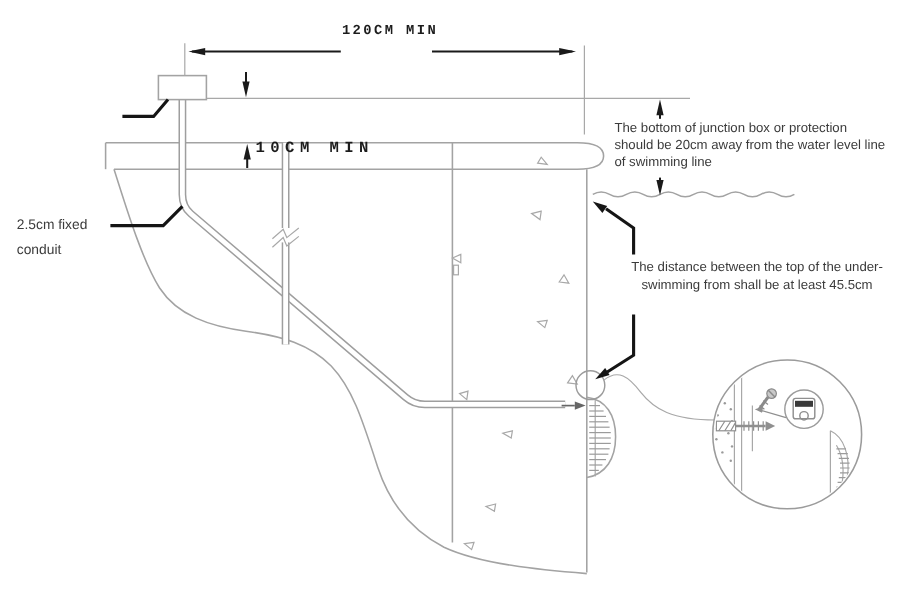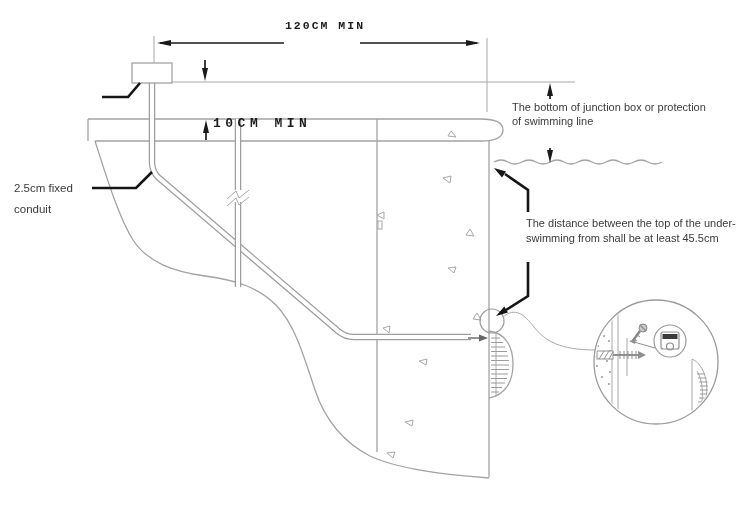--- a/index.html
+++ b/index.html
@@ -5,21 +5,21 @@
   html,body{margin:0;padding:0;background:#fff;}
   #canvas{
     position:relative;width:750px;height:512px;background:#ffffff;
     font-family:"Liberation Sans", sans-serif;overflow:hidden;
   }
   #drawing{position:absolute;left:0;top:0;}
   .note{position:absolute;color:#3b3b3b;font-size:11px;}
   .note div{white-space:nowrap;}
   .note-left{font-size:11.5px;line-height:20px;}
   .note-right{line-height:14px;}
-  .lamp-note{line-height:14.5px;}
+  .lamp-note{line-height:14.5px;text-align:center;}
   .dim{
     position:absolute;color:#1c1c1c;
     font-family:Liberation Mono, monospace;font-weight:600;white-space:nowrap;
   }
   .dim-120{left:270px;top:19px;width:110px;text-align:center;font-size:11.5px;letter-spacing:2px;}
   .dim-10{left:213px;top:92px;font-size:13px;letter-spacing:4.5px;margin-top:24px;}
   
   .ln{stroke:#a3a3a3;stroke-width:1.3;fill:none;}
   .thin{stroke:#a8a8a8;stroke-width:1;fill:none;}
   .pipe-o{stroke:#9e9e9e;stroke-width:6.5;fill:none;}
@@ -237,20 +237,21 @@
     <div>2.5cm fixed</div>
     <div>conduit</div>
   </div>
 
   <div class="dim dim-120">120CM MIN</div>
 
   <div class="dim dim-10">10CM MIN</div>
 
   <div class="note note-right" style="left:512px;top:100px;">
     <div>The bottom of junction box or protection</div>
+    <div>should be 20cm away from the water level line</div>
     <div>of swimming line</div>
   </div>
 
   <div class="note lamp-note" style="left:526px;top:216px;">
     <div>The distance between the top of the under-</div>
     <div>swimming from shall be at least 45.5cm</div>
   </div>
 
 </div>
 

